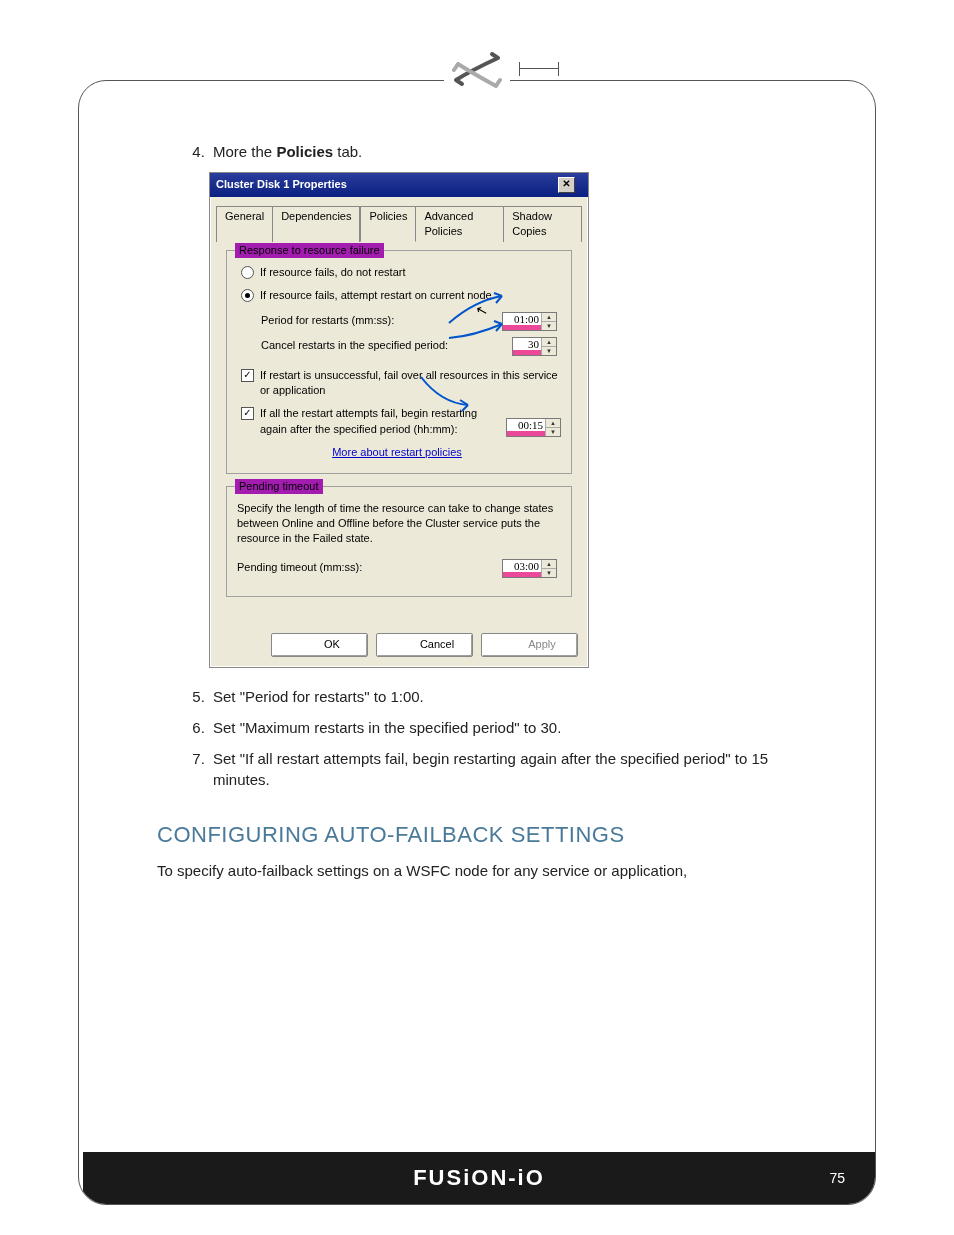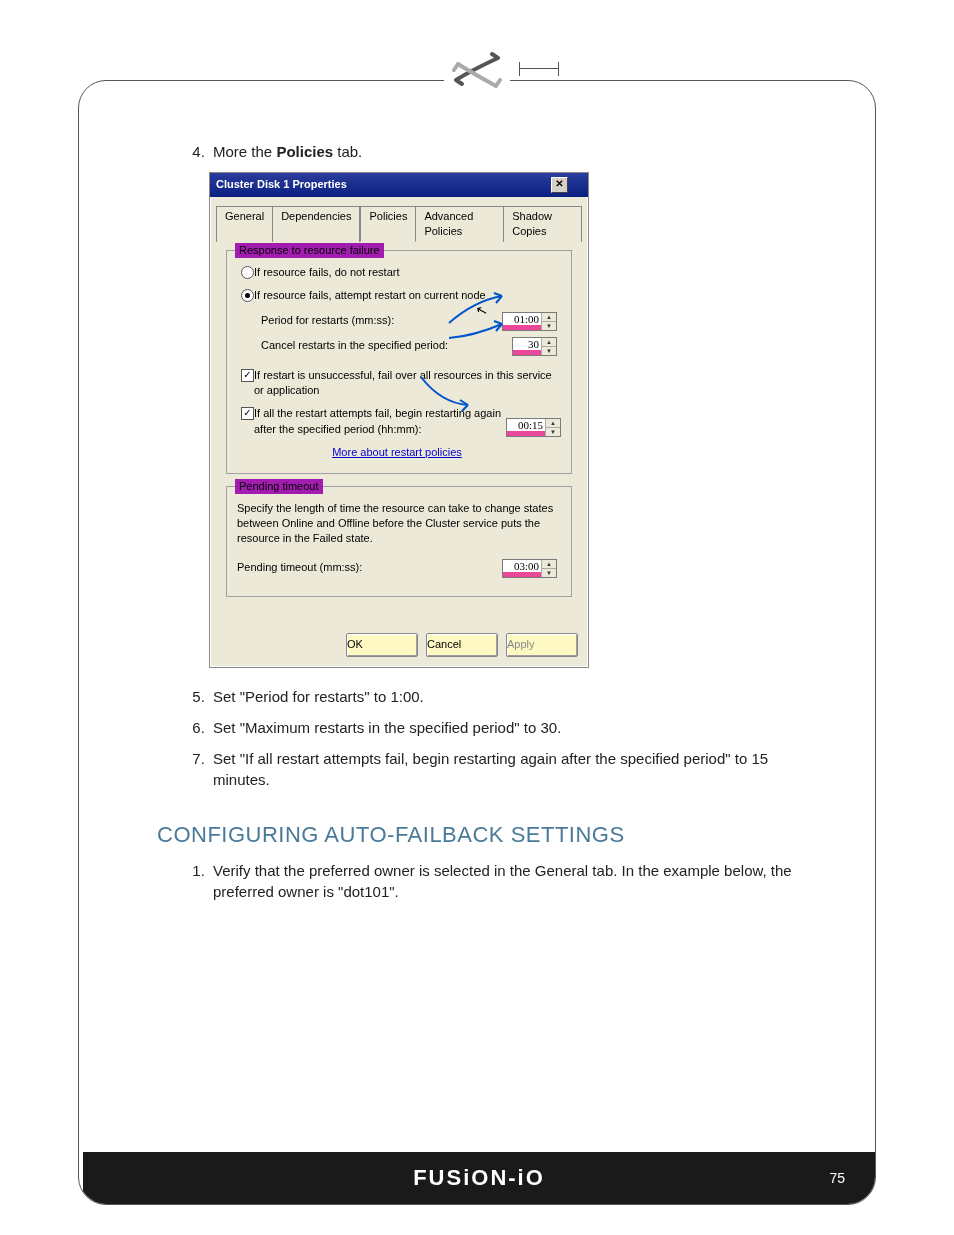--- a/index.html
+++ b/index.html
@@ -76,21 +76,21 @@
     border: 1px solid #888;
     font-family: Tahoma, Verdana, sans-serif;
     font-size: 11px;
     color: #000;
     box-shadow: 0 0 0 1px #fff inset;
   }
   .titlebar {
     background: linear-gradient(#2a3c9c, #0a2080);
     color: #fff;
     font-weight: bold;
-    padding: 3px 20px 3px 6px;
+    padding: 3px 13px 3px 6px;
     display: flex;
     justify-content: space-between;
     align-items: center;
     height: 18px;
     font-size: 11px;
   }
   .close-btn {
     width: 15px; height: 14px;
     background: #d4d0c8;
     border: 1px solid #fff;
@@ -141,21 +141,21 @@
     position: absolute;
     top: -8px;
     left: 8px;
     background: #a21caf;
     padding: 0 4px;
     font-size: 11px;
   }
   .radio-row, .check-row {
     display: flex;
     align-items: flex-start;
-    gap: 0;
+    gap: 6px;
     margin: 4px 0 8px 4px;
   }
   .radio {
     width: 11px; height: 11px;
     border: 1px solid #555;
     border-radius: 50%;
     background: #fff;
     display: inline-flex;
     align-items: center; justify-content: center;
     flex-shrink: 0;
@@ -226,26 +226,28 @@
   }
   .button-row {
     display: flex;
     justify-content: flex-end;
     gap: 8px;
     padding: 8px 10px 10px 10px;
   }
   .win-btn {
     width: 70px;
     height: 22px;
-    background: #fef9c3;
+    background: #ffffff;
     border: 1px solid #888;
     border-radius: 2px;
+    text-align: center;
     line-height: 20px;
     font-size: 11px;
     box-shadow: inset 1px 1px 0 #fff, inset -1px -1px 0 #a0a0a0;
+    padding-left: 25px;
   }
   .win-btn.disabled { color: #888; }
   .arrow-svg { position: absolute; pointer-events:none; }
   .section-heading {
     color: #4a7a99;
     font-size: 22px;
     margin: 30px 0 10px 0;
     font-weight: normal;
     letter-spacing: 0.5px;
     font-family: "Arial Narrow", "Segoe UI", sans-serif;
@@ -400,23 +402,21 @@
         <span class="cursor-icon" style="top:128px; left:266px;">↖</span>
       </div>
 
       <ol class="doc-list" start="5">
         <li>Set "Period for restarts" to 1:00.</li>
         <li>Set "Maximum restarts in the specified period" to 30.</li>
         <li>Set "If all restart attempts fail, begin restarting again after the specified period" to 15 minutes.</li>
       </ol>
 
       <div class="section-heading">CONFIGURING AUTO-FAILBACK SETTINGS</div>
-      <ol class="doc-list" start="1">
-        <li>Verify that the preferred owner is selected in the General tab. In the example below, the preferred owner is "dot101".</li>
-      </ol>
+      <p style="margin:4px 0 14px 0;">To specify auto-failback settings on a WSFC node for any service or application,</p>
 
     </div>
 
     <div class="footer-bar">
       <span class="footer-logo">FUSiON-iO</span>
       <span class="page-number">75</span>
     </div>
   </div>
 </div>
 

